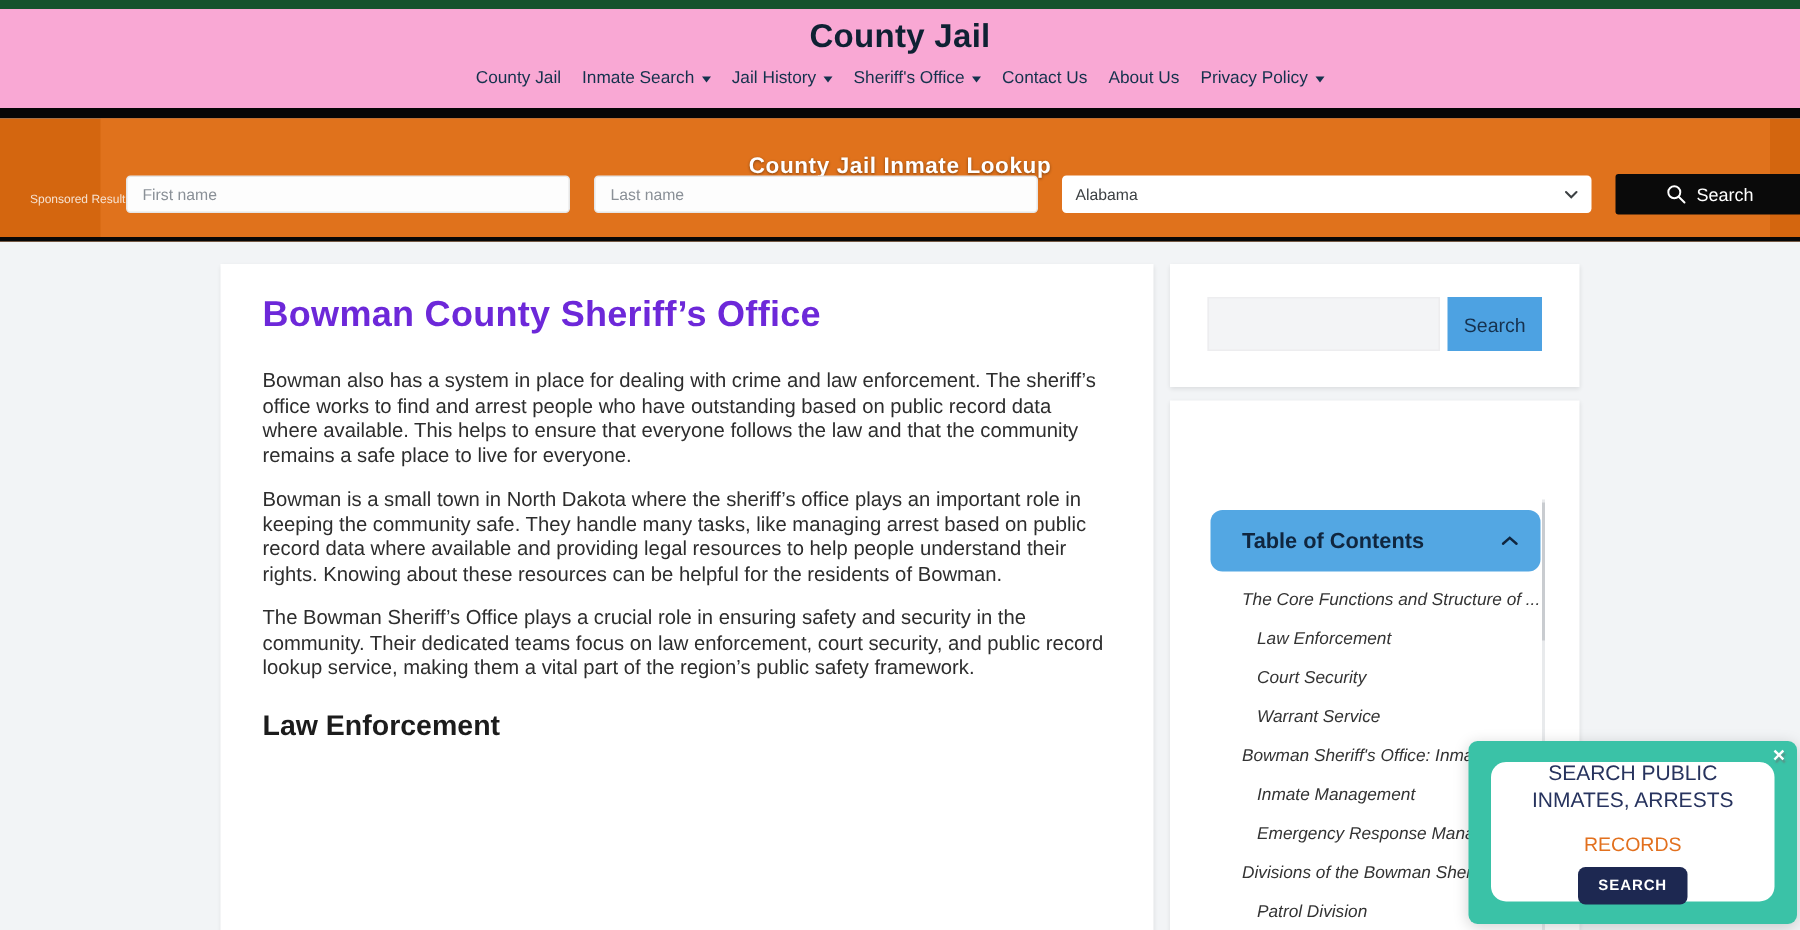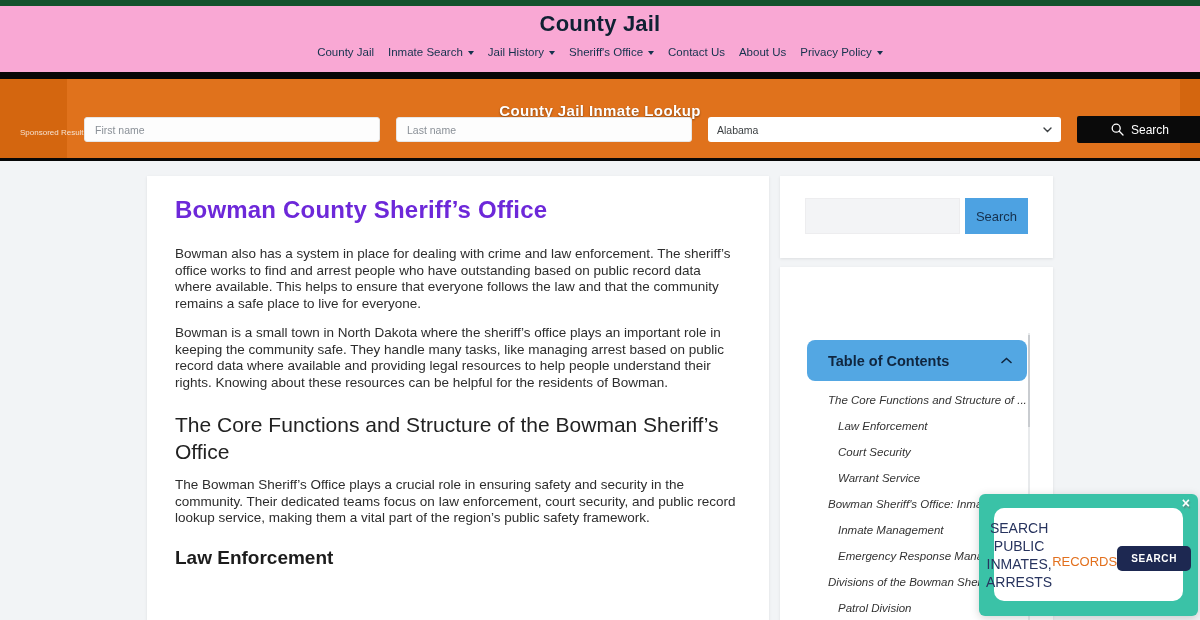--- a/index.html
+++ b/index.html
@@ -46,21 +46,21 @@
   .toc-header { margin-left:27px; width:220px; height:41px; background:#53a7e3; border-radius:8px; display:flex; align-items:center; justify-content:space-between; padding:0 15px 0 21px; cursor:pointer;margin-top:48px; }
   .toc-title { font-size:14.5px; font-weight:700; color:#10263f; }
   .toc-list { padding-top:6px; }
   .toc-item { padding:7px 10px 7px 48px; font-size:11.5px; color:#333; white-space:nowrap; overflow:hidden; cursor:pointer;font-style:italic; }
   .toc-item.sub { padding-left:58px; }
   .toc-scrollbar { position:absolute; right:23px; top:66px; bottom:0; width:2px; background:#e8eaec; }
   .toc-thumb { position:absolute; top:2px; left:0; width:2px; height:92px; background:#c9ccd0; }
 
   
   .popup { position:absolute; left:979px; top:494px; width:219px; height:122px; background:#3ac2a7; border-radius:6px; z-index:50; box-shadow:0 2px 10px rgba(0,0,0,.18); }
-  .popup-card { position:absolute; left:15px; top:14px; right:15px; bottom:15px; background:#fff; border-radius:10px; display:flex; flex-direction:row; align-items:center; justify-content:center; text-align:center; }
+  .popup-card { position:absolute; left:15px; top:14px; right:15px; bottom:15px; background:#fff; border-radius:10px; display:flex; flex-direction:column; align-items:center; justify-content:center; text-align:center; }
   .popup-headline { font-size:14px; line-height:18px; color:#27335e; max-width:172px; }
   .popup-highlight { font-size:13px; color:#e2701e; margin-top:13px; }
   .popup-btn { margin-top:8px; background:#1d2851; color:#fff; font-size:10px; font-weight:700; letter-spacing:.6px; padding:7px 14px; border:none; border-radius:5px; cursor:pointer; }
   .popup-close { position:absolute; top:1px; right:8px; color:#fff; font-size:14px; font-weight:700; text-shadow:1px 2px 1px rgba(110,110,110,.55); cursor:pointer; line-height:16px; }
 </style>
 </head>
 <body>
 
 <header class="site-header">
   <div class="site-title">County Jail</div>
@@ -117,21 +117,20 @@
   </div>
   <div class="sponsored">Sponsored Result</div>
 </section>
 
 <div class="content-wrap">
 
   <article class="card">
     <h1>Bowman County Sheriff’s Office</h1>
     <p>Bowman also has a system in place for dealing with crime and law enforcement. The sheriff’s office works to find and arrest people who have outstanding based on public record data where available. This helps to ensure that everyone follows the law and that the community remains a safe place to live for everyone.</p>
     <p>Bowman is a small town in North Dakota where the sheriff’s office plays an important role in keeping the community safe. They handle many tasks, like managing arrest based on public record data where available and providing legal resources to help people understand their rights. Knowing about these resources can be helpful for the residents of Bowman.</p>
-    <h2>The Core Functions and Structure of the Bowman Sheriff’s Office</h2>
     <p>The Bowman Sheriff’s Office plays a crucial role in ensuring safety and security in the community. Their dedicated teams focus on law enforcement, court security, and public record lookup service, making them a vital part of the region’s public safety framework.</p>
     <h3>Law Enforcement</h3>
 
   </article>
 
   <aside class="sidebar">
     <div class="card search-card">
       <input type="text" style="">
       <button>Search</button>
     </div>

